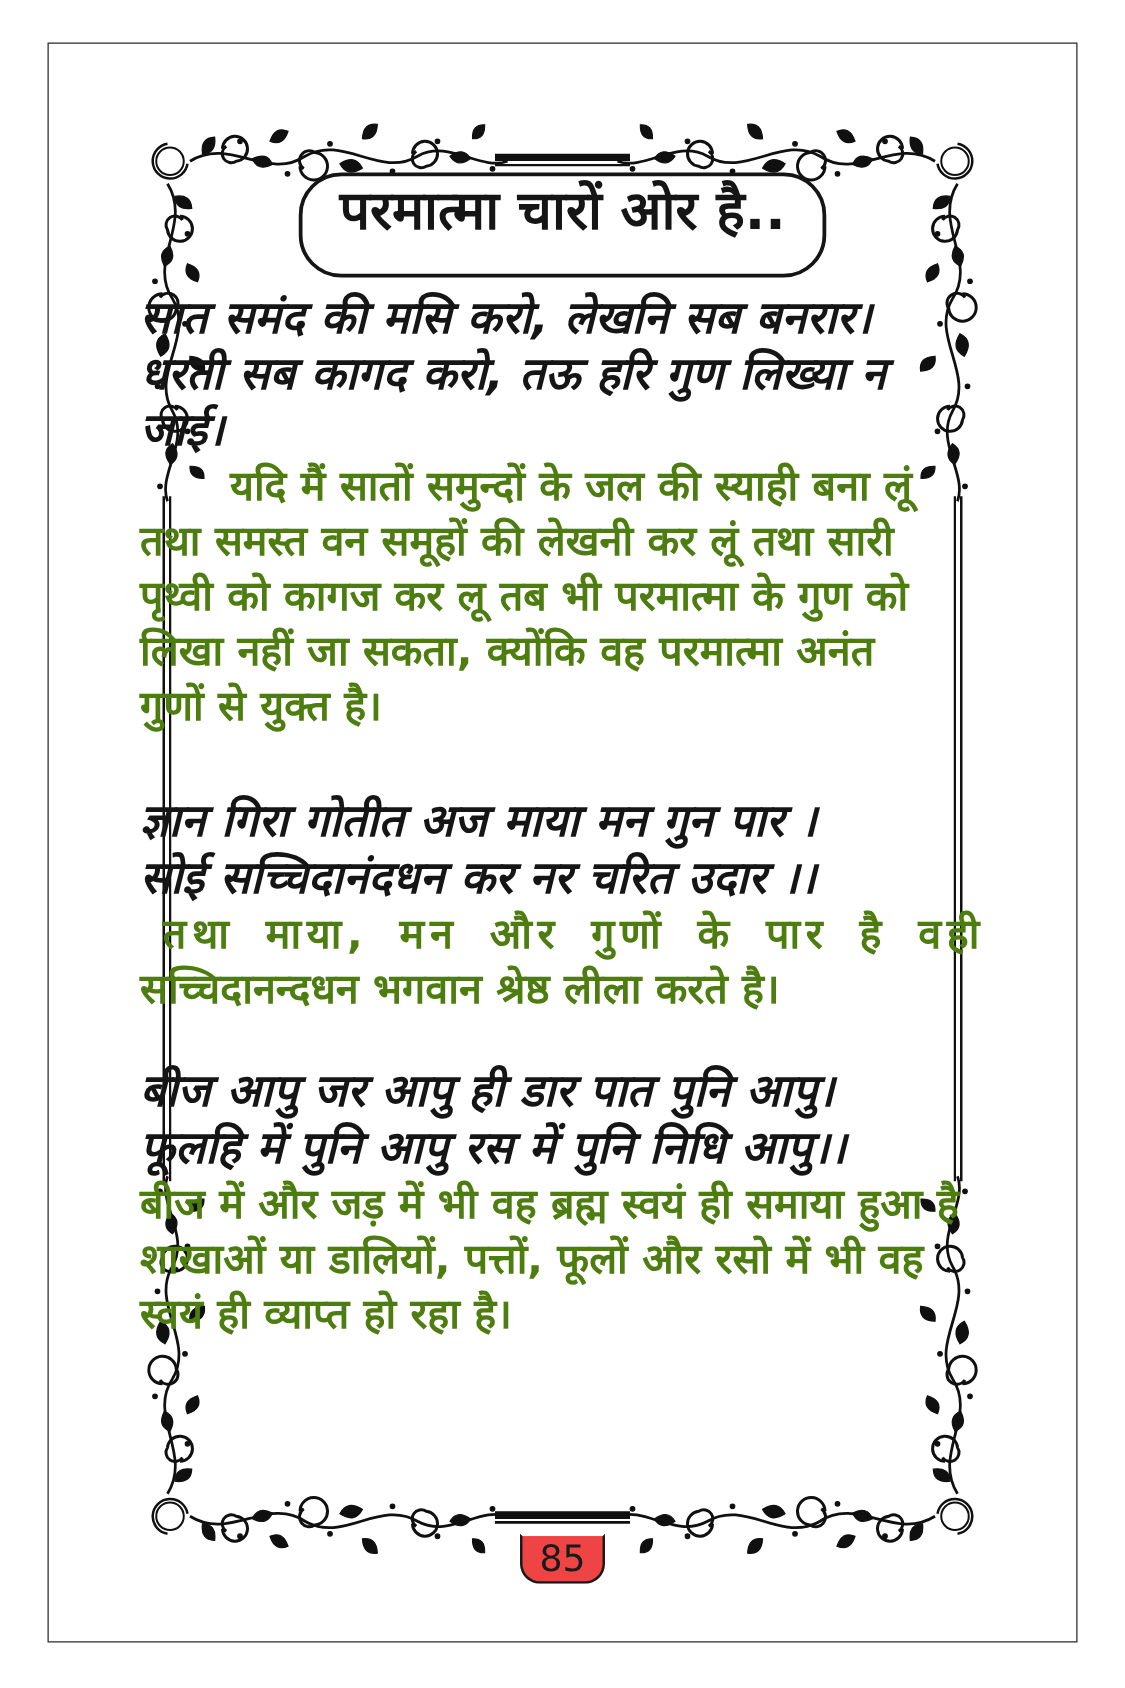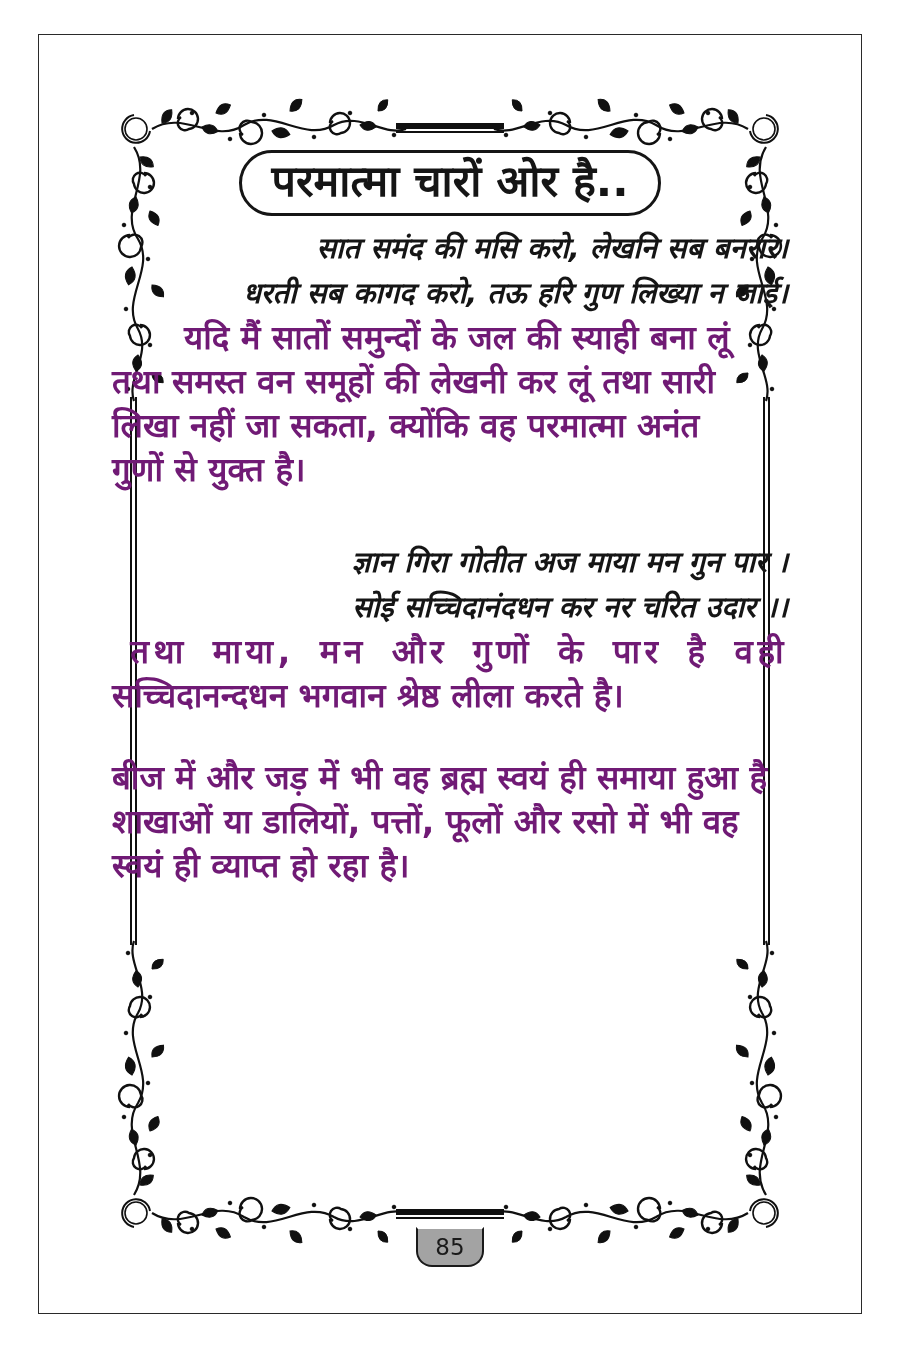--- a/index.html
+++ b/index.html
@@ -22,32 +22,32 @@
     background:linear-gradient(to bottom,#101010 0 6px,transparent 6px 8px,#101010 8px 10px);}
   .hline.top{top:28px;}
   .hline.bottom{bottom:28px;}
   .vline{position:absolute;top:302px;bottom:302px;width:7px;
     background:linear-gradient(to right,#101010 0 2px,transparent 2px 5px,#101010 5px 7px);}
   .vline.left{left:30px;}
   .vline.right{right:30px;}
 
   
   .page-num-tab{position:absolute;left:50%;bottom:-20px;transform:translateX(-50%);
-    width:64px;height:36px;background:#a3a3a3;border:2px solid #1a1a1a;border-top:2px solid #fff;
+    width:64px;height:36px;background:#ef4444;border:2px solid #1a1a1a;border-top:2px solid #fff;
     border-radius:0 0 16px 16px;display:flex;align-items:center;justify-content:center;
-    font-size:23px;color:#1a1a1a;}
+    font-size:29px;color:#1a1a1a;}
 
   
   .content{position:absolute;left:112px;top:132px;width:676px;}
   .title-row{text-align:center;margin:6px 0 10px;}
   .title-box{display:inline-block;font-size:43px;font-weight:bold;color:#151515;
-    border:3.5px solid #151515;border-radius:34px;padding:2px 30px 4px;line-height:1.25;margin-top:12px;}
-  .verse{font-size:29px;font-weight:bold;font-style:italic;text-align:right;
+    border:3.5px solid #151515;border-radius:34px;padding:2px 30px 22px;line-height:1.25;}
+  .verse{font-size:36px;font-weight:bold;font-style:italic;text-align:left;
     line-height:45px;color:#151515;}
-  .prose{font-size:33px;font-weight:bold;text-align:left;line-height:44px;color:#701a75;}
+  .prose{font-size:33px;font-weight:bold;text-align:left;line-height:44px;color:#4d7c0f;}
   .prose .indent{text-indent:72px;}
   .prose .spread{letter-spacing:4.5px;word-spacing:9px;text-align:right;}
   .spacer-a{height:48px;} .spacer-b{height:38px;} .spacer-c{height:36px;}
 </style>
 </head>
 <body>
 
 <svg width="0" height="0" style="position:absolute" aria-hidden="true">
   <defs>
     <g id="leaf">
@@ -112,38 +112,43 @@
     </div>
 
     <div class="verse">
       <div>सात समंद की मसि करो, लेखनि सब बनरार।</div>
       <div>धरती सब कागद करो, तऊ हरि गुण लिख्या न जाई।</div>
     </div>
 
     <div class="prose">
       <div class="indent">यदि मैं सातों समुन्दों के जल की स्याही बना लूं</div>
       <div>तथा समस्त वन समूहों की लेखनी कर लूं तथा सारी</div>
+      <div>पृथ्वी को कागज कर लू तब भी परमात्मा के गुण को</div>
       <div>लिखा नहीं जा सकता, क्योंकि वह परमात्मा अनंत</div>
       <div>गुणों से युक्त है।</div>
     </div>
 
     <div class="spacer-a"></div>
 
     <div class="verse">
       <div>ज्ञान गिरा गोतीत अज माया मन गुन पार ।</div>
       <div>सोई सच्चिदानंदधन कर नर चरित उदार ।।</div>
     </div>
 
     <div class="prose">
       <div class="spread">तथा माया, मन और गुणों के पार है वही</div>
       <div>सच्चिदानन्दधन भगवान श्रेष्ठ लीला करते है।</div>
     </div>
 
     <div class="spacer-b"></div>
 
+    <div class="verse">
+      <div>बीज आपु जर आपु ही डार पात पुनि आपु।</div>
+      <div>फूलहि में पुनि आपु रस में पुनि निधि आपु।।</div>
+    </div>
 
     <div class="prose">
       <div>बीज में और जड़ में भी वह ब्रह्म स्वयं ही समाया हुआ है</div>
       <div>शाखाओं या डालियों, पत्तों, फूलों और रसो में भी वह</div>
       <div>स्वयं ही व्याप्त हो रहा है।</div>
     </div>
 
     <div class="spacer-c"></div>
 
   </div>

